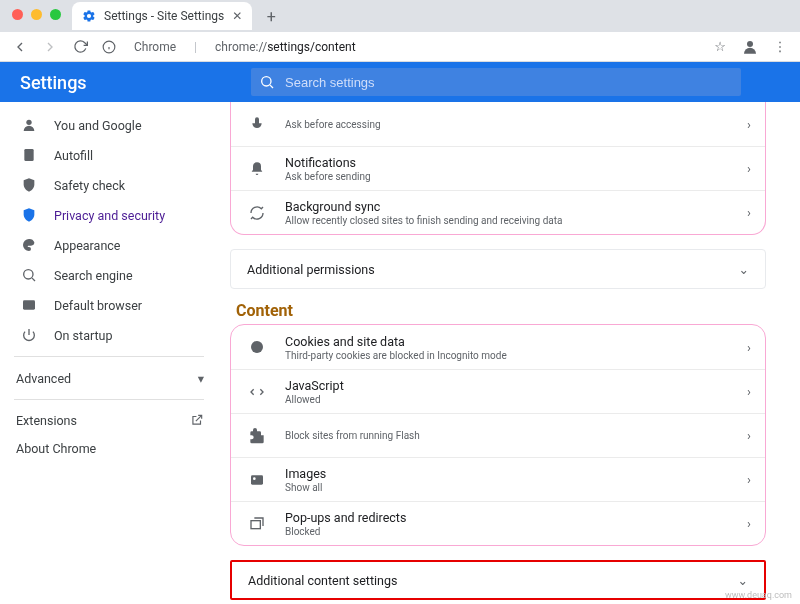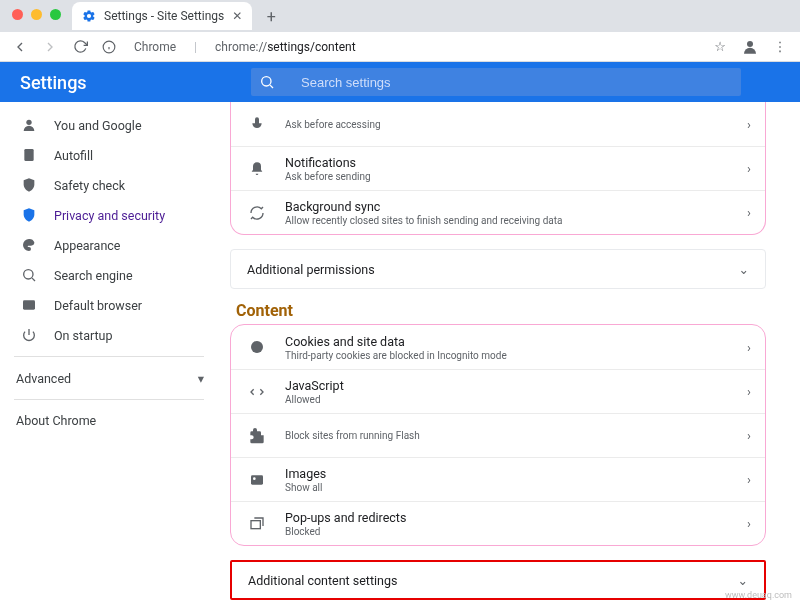--- a/index.html
+++ b/index.html
@@ -19,21 +19,21 @@
 .tb-icon { width: 24px; height: 24px; display: flex; align-items: center; justify-content: center; color: #5f6368; }
 .omnibox { flex: 1; height: 22px; display: flex; align-items: center; gap: 18px; padding: 0 4px; color: #5f6368; font-size: 12px; }
 .omni-pre { color: #5f6368; }
 .omni-url { color: #202124; }
 .tb-right { display:flex; gap:6px; }
 
 
 .app-header { background: #1a73e8; height: 40px; display: flex; align-items: center; color: #fff; }
 .app-title { font-size: 18px; font-weight: 500; padding-left: 20px; width: 251px; }
 .search-wrap { flex: 1; display: flex; justify-content:flex-start; }
-.search-box { background: #3f82e1; width: 490px; height: 28px; border-radius: 2px; display: flex; align-items: center; color: #e8eaed; padding: 0 8px; gap: 26px; }
+.search-box { background: #3f82e1; width: 490px; height: 28px; border-radius: 2px; display: flex; align-items: center; color: #e8eaed; padding: 0 8px; gap: 10px; }
 .search-box input { background: transparent; border: none; outline: none; color: #fff; font-size: 13px; flex:1;}
 .search-box input::placeholder { color: #d0defa; }
 
 
 .page { display: flex; height: calc(604px - 32px - 30px - 40px); background:#fff; }
 .sidebar { width: 218px; padding: 8px 0; display: flex; flex-direction: column; color:#5f6368;}
 .nav-item { display: flex; align-items: center; height: 30px; padding-left: 20px; gap: 16px; font-size: 12.5px; color: #3c4043; cursor:pointer;}
 .nav-item.active { color: #4c1d95; }
 .nav-icon { width: 18px; display:flex; justify-content:center; }
 .sep { height: 1px; background: #e0e0e0; margin: 6px 14px; }
@@ -198,20 +198,30 @@
         </span>
       <span>On startup</span>
     </div>
     <div class="sep"></div>
     <div class="adv-row">
       <span>Advanced</span>
       <span style="color:#5f6368">▾</span>
     </div>
     <div class="sep"></div>
     <div class="ext-row">
+      <span>Extensions</span>
+      <span>
+          <svg width="14" height="14" viewBox="0 0 24 24" fill="none" stroke="#5f6368" stroke-width="2">
+            <path d="M18 13v6H5V6h6"></path>
+            <path d="M14 4h6v6"></path>
+            <path d="M10 14L20 4"></path>
+          </svg>
+        </span>
+    </div>
+    <div class="ext-row">
       <span>About Chrome</span>
     </div>
   </div>
 
   <div class="content">
     <div class="card" style="border-top:none; border-top-left-radius:0; border-top-right-radius:0;">
       <div class="list-row">
         <span class="row-icon">
             <svg width="16" height="16" viewBox="0 0 24 24" fill="#5f6368">
               <rect x="9" y="2" width="6" height="12" rx="3"></rect>

